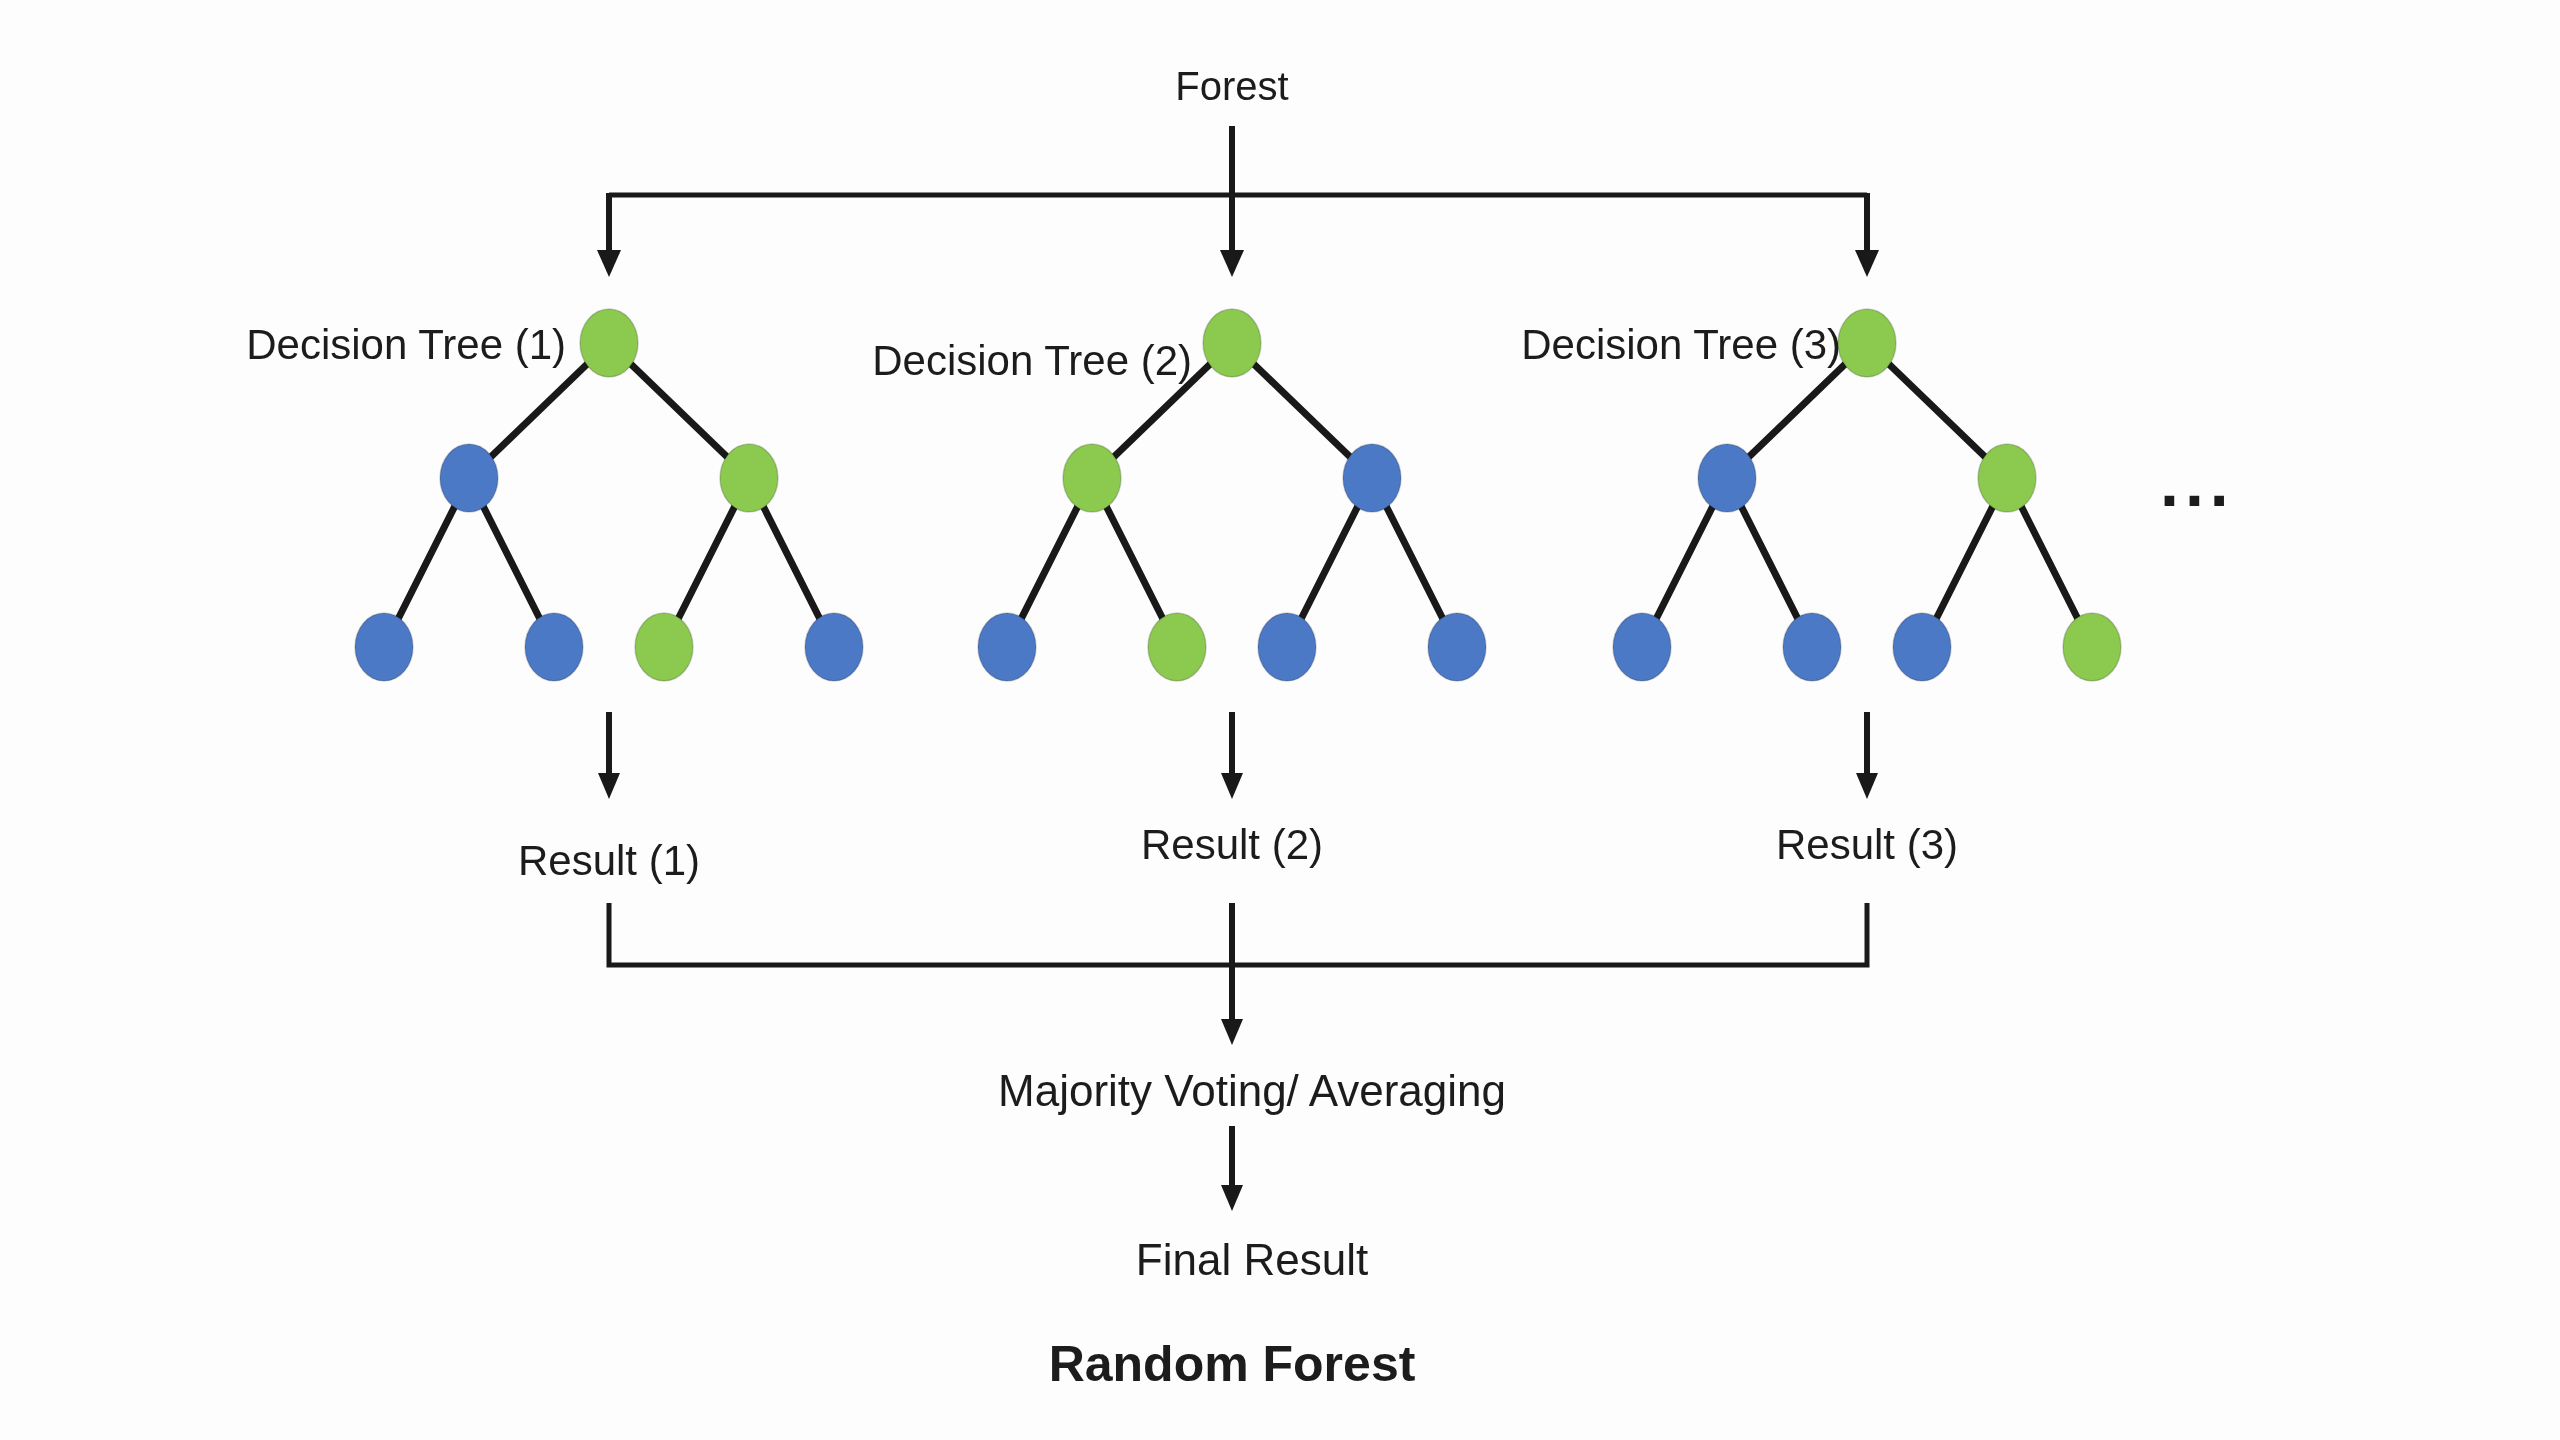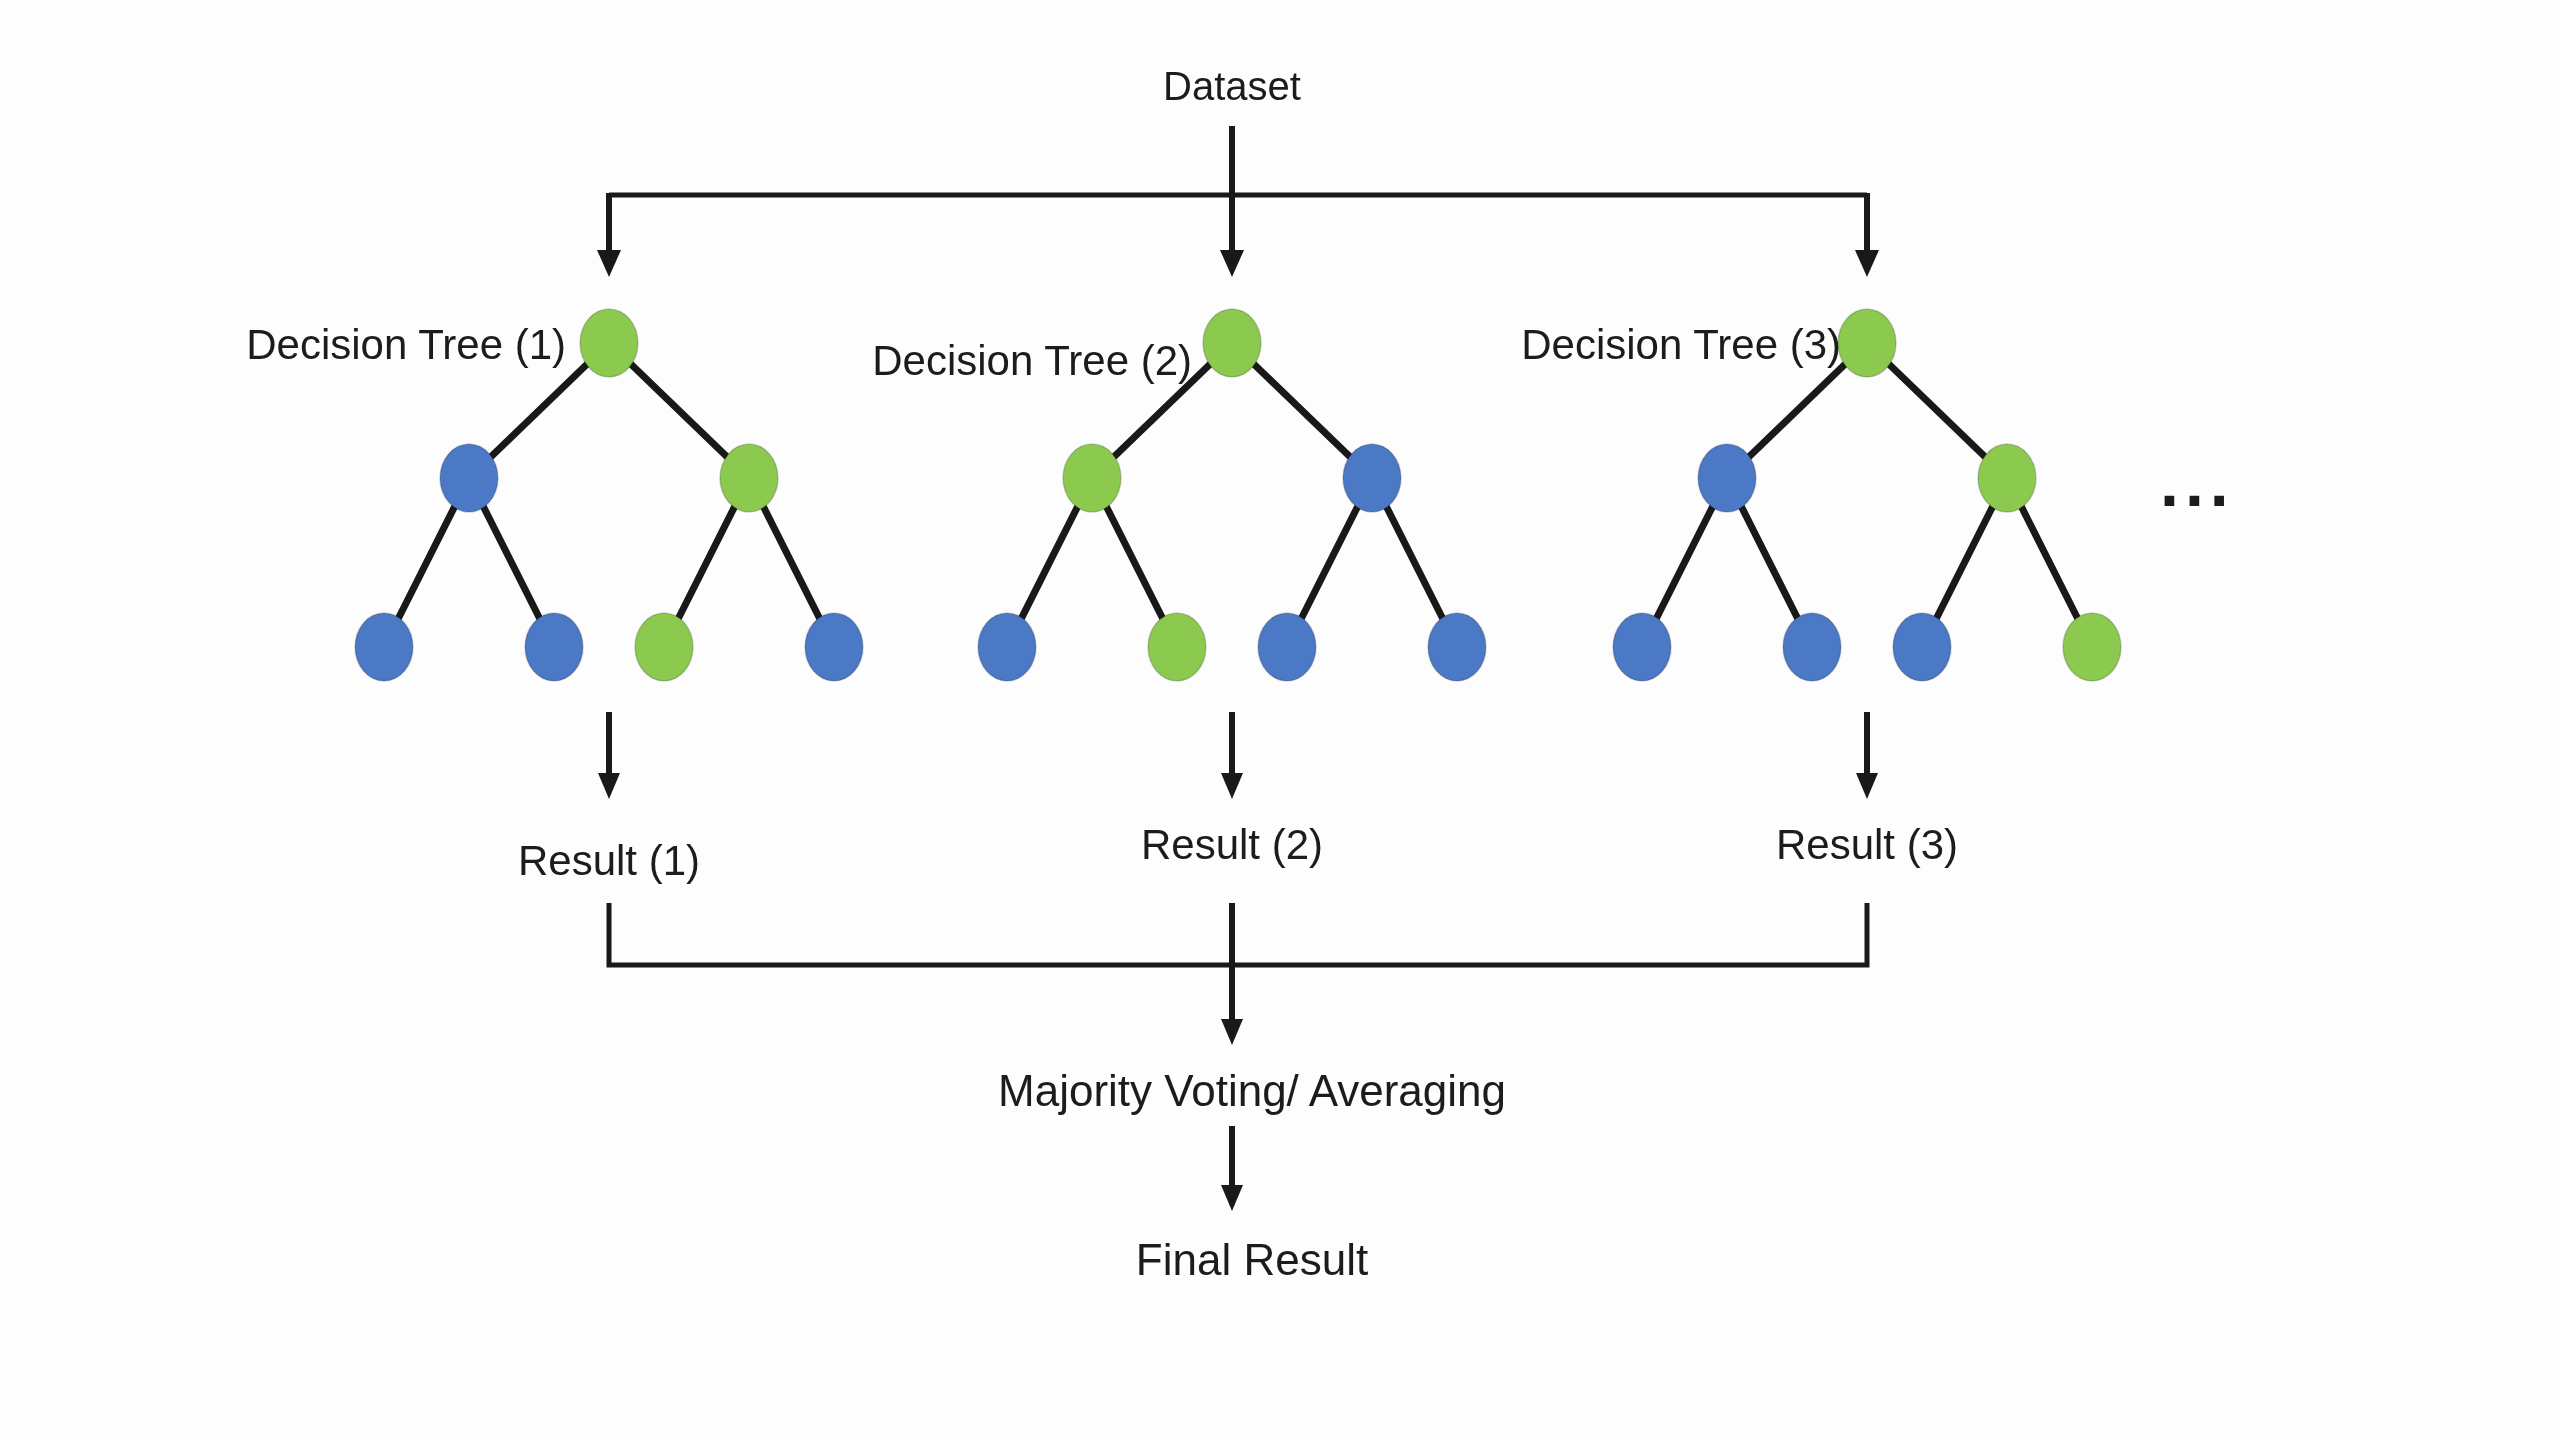--- a/index.html
+++ b/index.html
@@ -91,28 +91,29 @@
       <line class="shaft" x1="1232" y1="903" x2="1232" y2="1020"></line>
       <polygon class="head" points="1232,1045 1221,1019 1243,1019"></polygon>
     </g>
 
     <g>
       <line class="shaft" x1="1232" y1="1126" x2="1232" y2="1186"></line>
       <polygon class="head" points="1232,1211 1221,1185 1243,1185"></polygon>
     </g>
   </svg>
 
-  <div class="label center-lbl lbl-40" style="left:1232px;top:86px;">Dataset</div>
+  <div class="label center-lbl lbl-40" style="left:1232px;top:86px;">Forest</div>
 
   <div class="label right-lbl lbl-42" style="left:566px;top:345px;">Decision Tree (1)</div>
   <div class="label right-lbl lbl-42" style="left:1192px;top:361px;">Decision Tree (2)</div>
   <div class="label right-lbl lbl-42" style="left:1841px;top:345px;">Decision Tree (3)</div>
 
   <div class="label dots" style="left:2160px;top:448px;">...</div>
 
   <div class="label center-lbl lbl-42" style="left:609px;top:845px;margin-top:16px;">Result (1)</div>
   <div class="label center-lbl lbl-42" style="left:1232px;top:845px;">Result (2)</div>
   <div class="label center-lbl lbl-42" style="left:1867px;top:845px;">Result (3)</div>
 
   <div class="label center-lbl lbl-44" style="left:1232px;top:1091px;">Majority Voting/ Averaging</div>
   <div class="label center-lbl lbl-44" style="left:1232px;top:1260px;">Final Result</div>
+  <div class="label center-lbl caption" style="left:1232px;top:1364px;">Random Forest</div>
 
 </div>
 
 </body></html>

